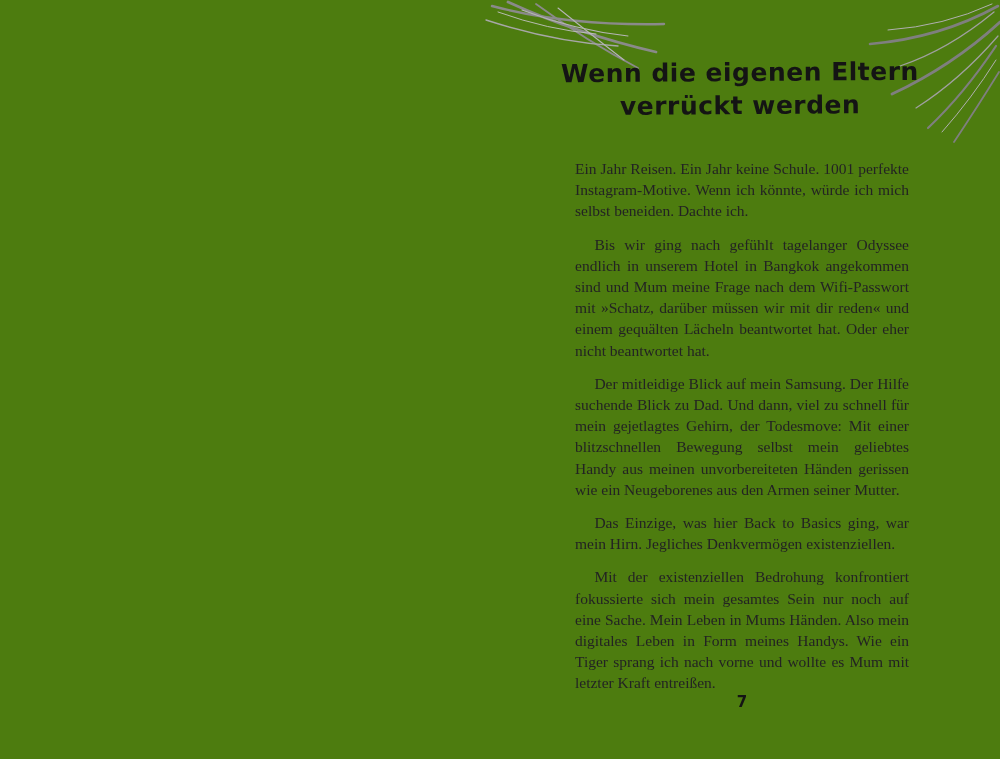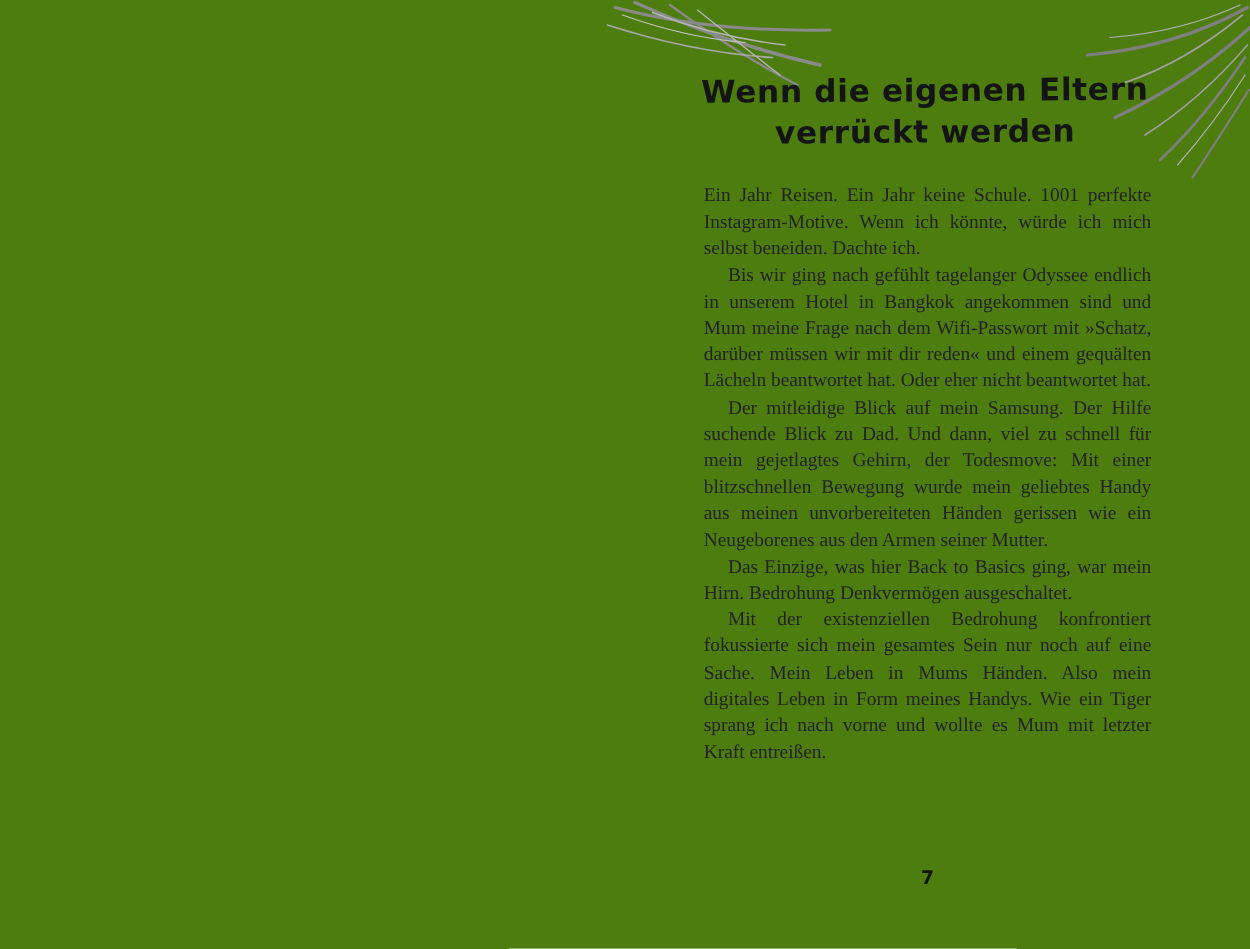--- a/index.html
+++ b/index.html
@@ -46,21 +46,21 @@
     position: absolute;
     left: 563px;
     top: 146px;
     width: 358px;
     font-size: 15.5px;
     line-height: 21.2px;
     text-align: justify;
     color: #232323;
   }
   .text-block p {
-    margin: 0;
+    margin: 12px;
     text-indent: 1.25em;
   }
   .text-block p.first {
     text-indent: 0;
   }
   .page-number {
     position: absolute;
     left: 563px;
     top: 693px;
     width: 358px;
@@ -102,20 +102,20 @@
   </svg>
 
   <div class="chapter-title">
     <div>Wenn die eigenen Eltern</div>
     <div>verrückt werden</div>
   </div>
 
   <div class="text-block">
     <p class="first">Ein Jahr Reisen. Ein Jahr keine Schule. 1001 perfekte Instagram-Motive. Wenn ich könnte, würde ich mich selbst beneiden. Dachte ich.</p>
     <p>Bis wir ging nach gefühlt tagelanger Odyssee endlich in unserem Hotel in Bangkok angekommen sind und Mum meine Frage nach dem Wifi-Passwort mit »Schatz, darüber müssen wir mit dir reden« und einem gequälten Lächeln beantwortet hat. Oder eher nicht beantwortet hat.</p>
-    <p>Der mitleidige Blick auf mein Samsung. Der Hilfe suchende Blick zu Dad. Und dann, viel zu schnell für mein gejetlagtes Gehirn, der Todesmove: Mit einer blitzschnellen Bewegung wurde mein geliebtes Handy aus meinen unvorbereiteten Händen gerissen wie ein Neugeborenes aus den Armen seiner Mutter.</p>
-    <p>Das Einzige, was hier Back to Basics ging, war mein Hirn. Bedrohung Denkvermögen ausgeschaltet.</p>
+    <p>Der mitleidige Blick auf mein Samsung. Der Hilfe suchende Blick zu Dad. Und dann, viel zu schnell für mein gejetlagtes Gehirn, der Todesmove: Mit einer blitzschnellen Bewegung selbst mein geliebtes Handy aus meinen unvorbereiteten Händen gerissen wie ein Neugeborenes aus den Armen seiner Mutter.</p>
+    <p>Das Einzige, was hier Back to Basics ging, war mein Hirn. Jegliches Denkvermögen existenziellen.</p>
     <p>Mit der existenziellen Bedrohung konfrontiert fokussierte sich mein gesamtes Sein nur noch auf eine Sache. Mein Leben in Mums Händen. Also mein digitales Leben in Form meines Handys. Wie ein Tiger sprang ich nach vorne und wollte es Mum mit letzter Kraft entreißen.</p>
   </div>
 
   <div class="page-number">7</div>
 
 </div>
 
 </body></html>

